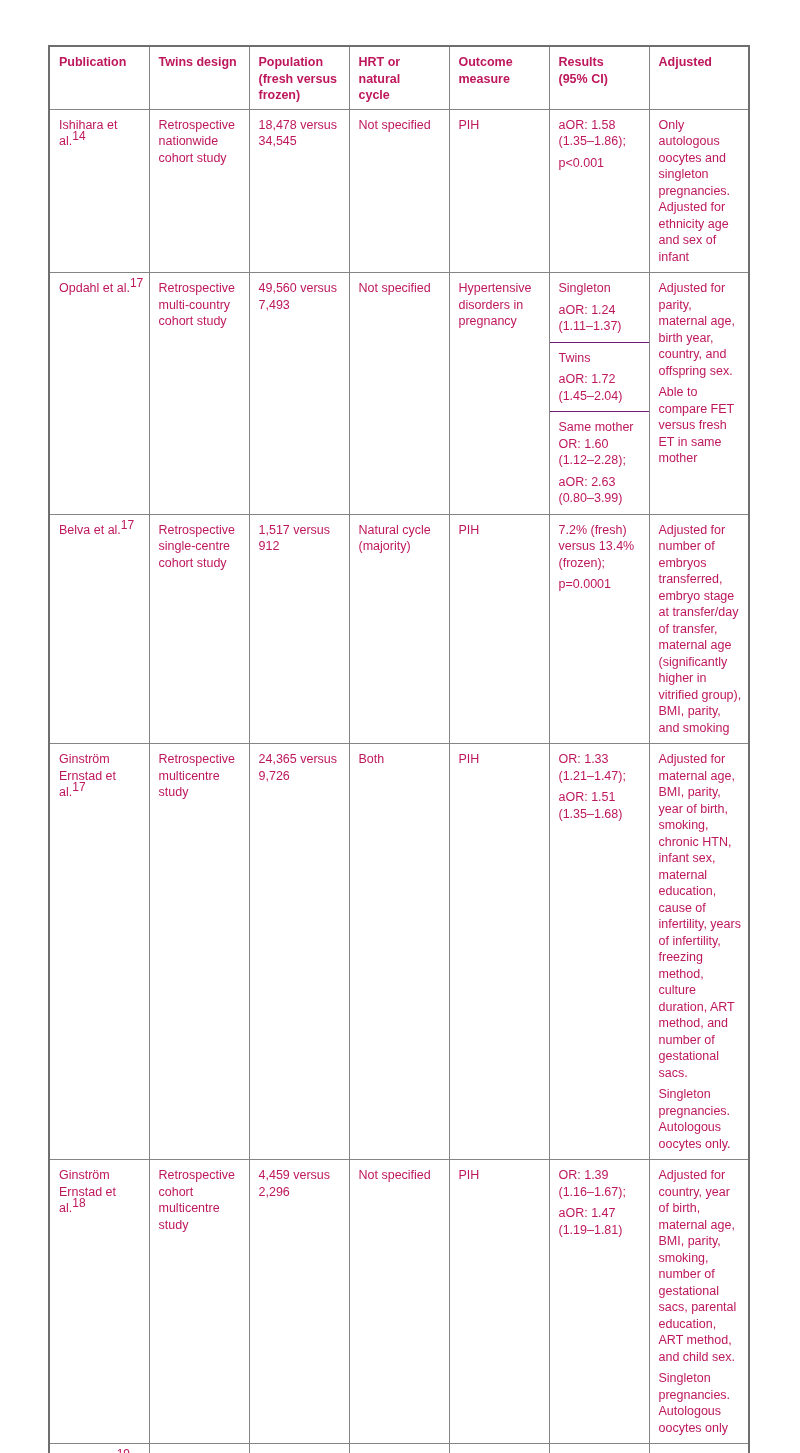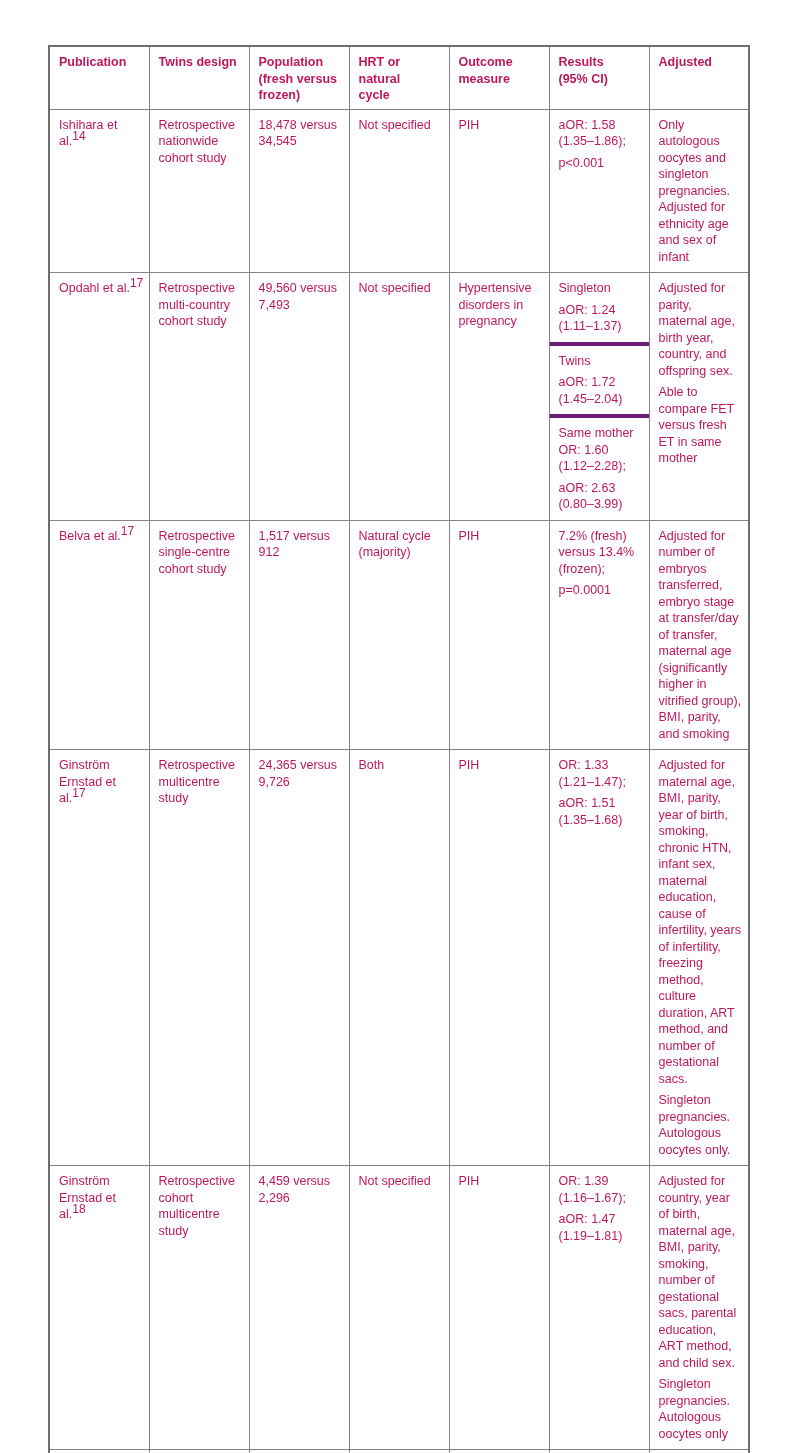--- a/index.html
+++ b/index.html
@@ -40,21 +40,21 @@
   td p:last-child, .subcell p:last-child { margin-bottom: 0; }
   thead tr { height: 54px; }
   tbody tr:nth-child(1) { height: 116px; }
   tbody tr:nth-child(2) { height: 200px; }
   tbody tr:nth-child(3) { height: 196px; }
   tbody tr:nth-child(4) { height: 312px; }
   tbody tr:nth-child(5) { height: 260px; }
   tbody tr:nth-child(6) { height: 218px; }
   td.split { padding: 0; }
   .subcell { padding: 7px 5px 7px 9px; }
-  .subcell-divided { border-bottom: 4px solid #701a75; }
+  .subcell-divided { border-bottom: 1px solid #701a75; }
   .subcell-1 { min-height: 38px; }
   .subcell-2 { min-height: 39px; }
   sup { font-size: 12px; line-height: 0; }
 </style>
 </head>
 <body>
 
 <div class="page">
   <table class="studies">
     <colgroup>

